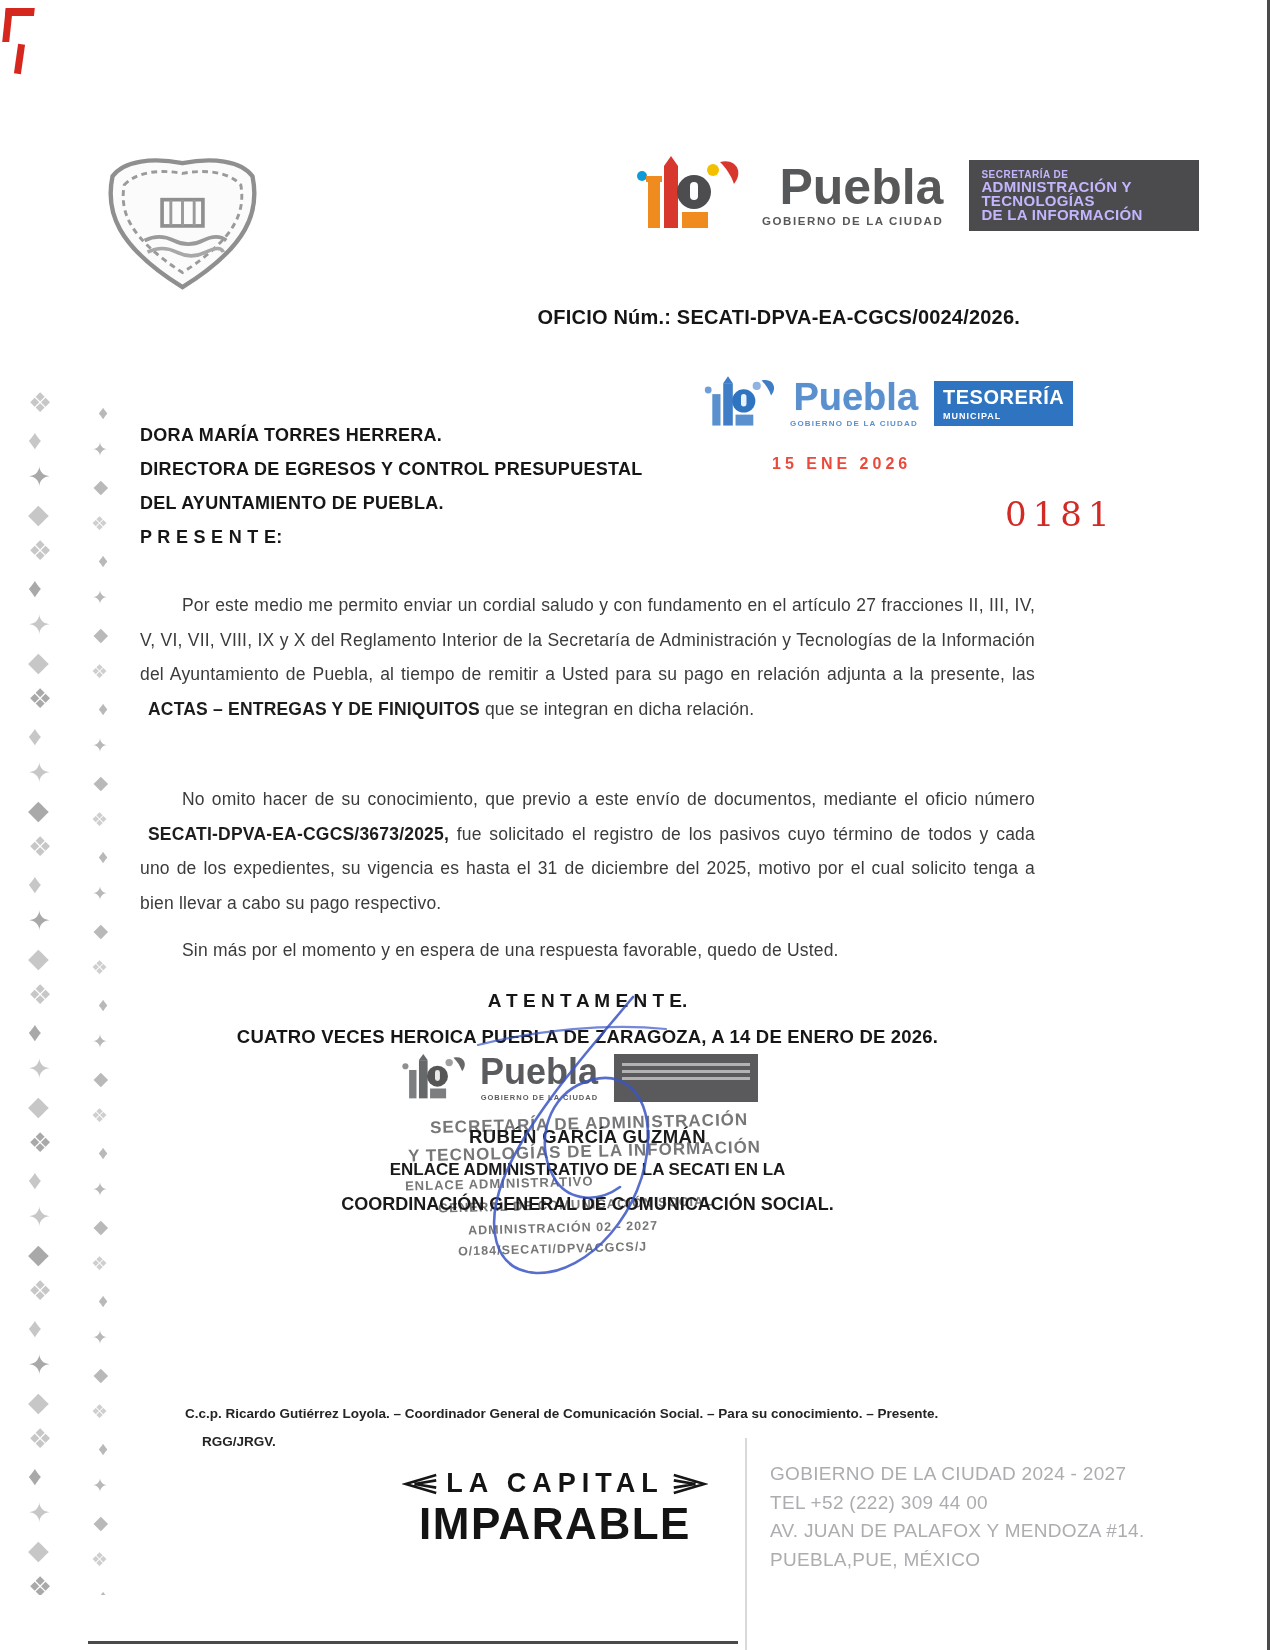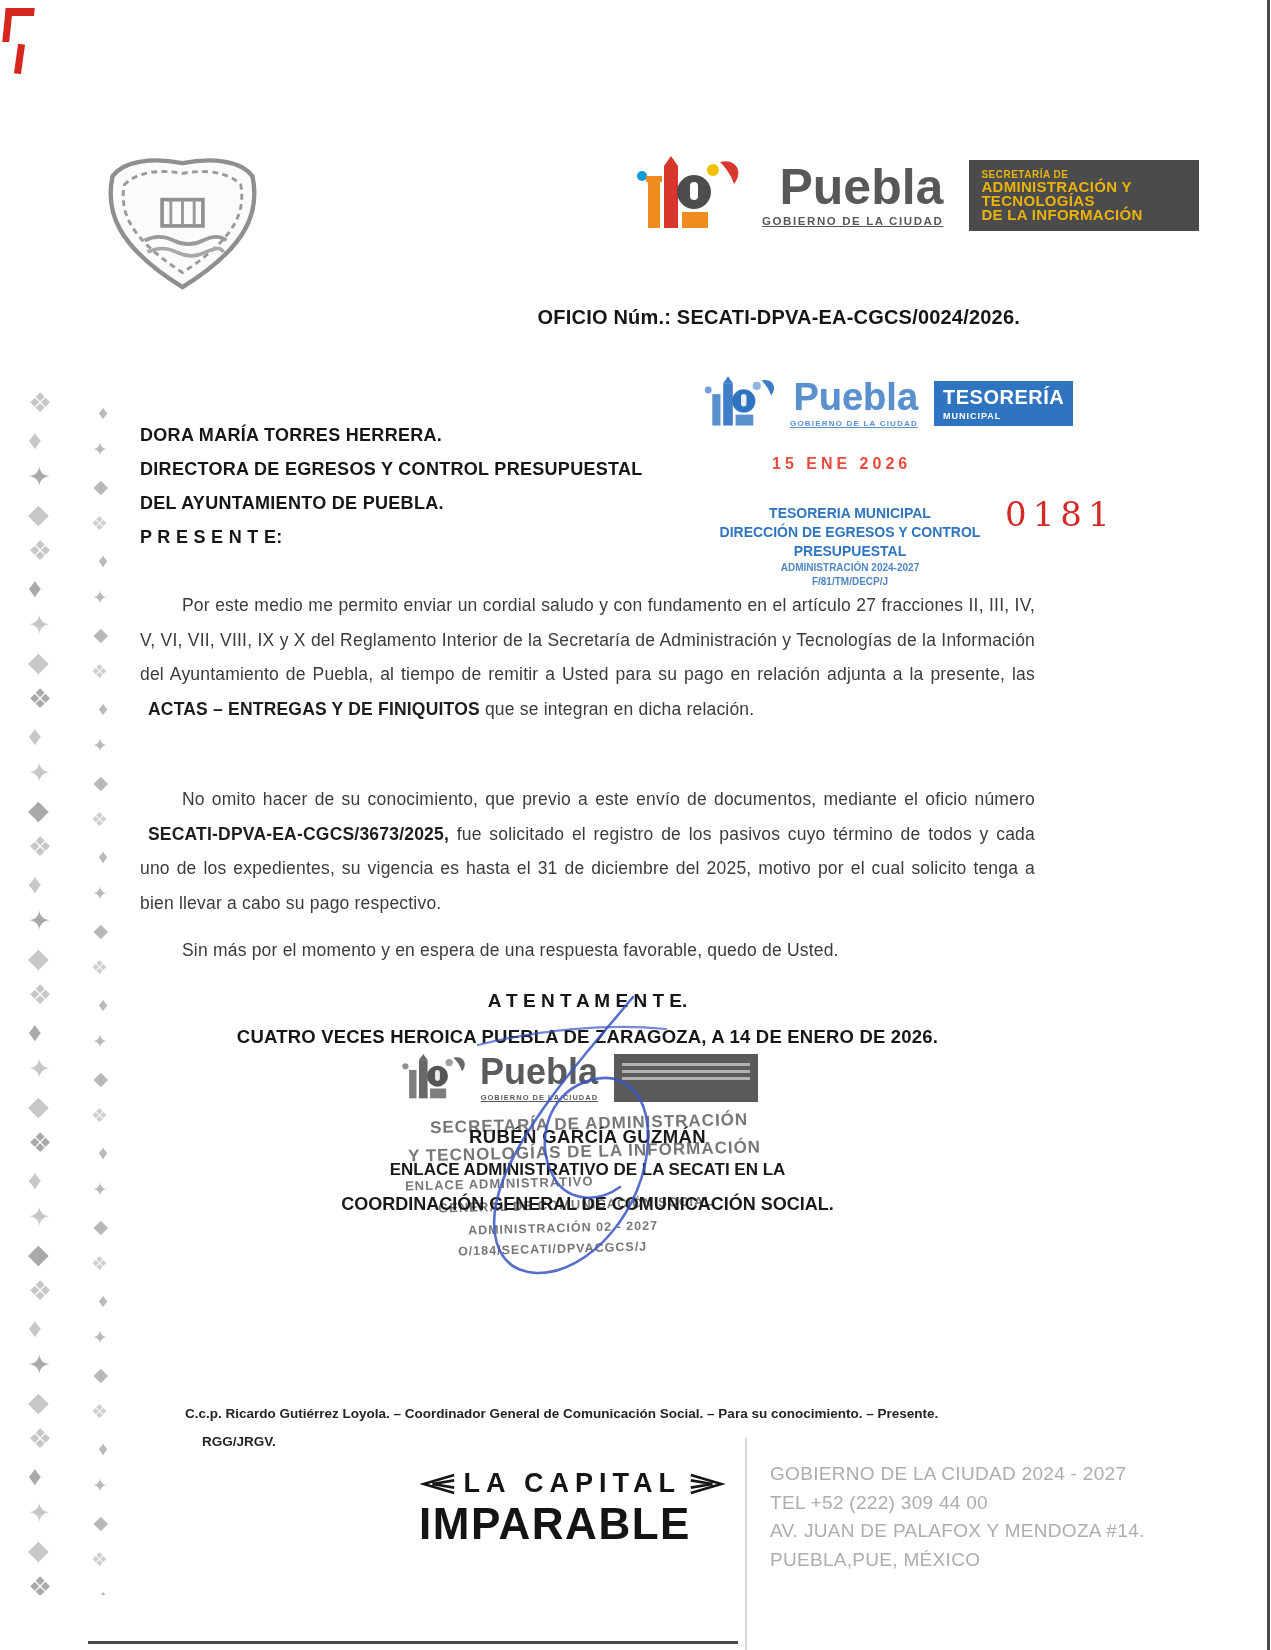--- a/index.html
+++ b/index.html
@@ -21,26 +21,26 @@
   .trow:nth-child(3n) span:first-child{color:#a9a9a9;}
   .trow:nth-child(4n) .s2{color:#cfcfcf;}
 
   
   .coat{position:absolute;left:95px;top:148px;}
 
   
   .brandrow{position:absolute;display:flex;align-items:center;}
   .wordmark{display:flex;flex-direction:column;align-items:flex-end;line-height:1;}
   .wm-big{font-weight:bold;color:#57585a;letter-spacing:0px;}
-  .wm-tag{font-weight:bold;color:#57585a;margin-top:4px;text-decoration:underline;}
+  .wm-tag{font-weight:bold;color:#57585a;margin-top:4px;}
 
   .hdr-logo{left:630px;top:150px;gap:12px;}
   .hdr-logo .wm-big{font-size:50px;}
   .hdr-logo .wm-tag{font-size:11.5px;letter-spacing:1.6px;}
-  .secat-box{margin-left:14px;background:#4b4b4d;color:#eab308;padding:9px 12px;width:206px;}
+  .secat-box{margin-left:14px;background:#4b4b4d;color:#c4b5fd;padding:9px 12px;width:206px;}
   .secat-box .b1{font-size:10px;font-weight:600;letter-spacing:.5px;}
   .secat-box .b2,.secat-box .b3{font-size:15px;font-weight:bold;letter-spacing:.3px;line-height:14px;}
 
   .oficio{position:absolute;left:140px;top:306px;width:880px;text-align:right;
           font-size:20px;font-weight:bold;color:#151515;letter-spacing:.2px;}
 
   .recipient{position:absolute;left:140px;top:418px;font-size:18px;font-weight:bold;
              color:#161616;line-height:34px;letter-spacing:.3px;}
 
   
@@ -91,21 +91,21 @@
   .gs5{left:468px;top:1221px;font-size:12.5px;}
   .gs6{left:458px;top:1242px;font-size:12.5px;}
 
   .signature-svg{position:absolute;left:408px;top:985px;}
 
   
   .ccp{position:absolute;left:185px;top:1406px;font-size:13.5px;font-weight:600;color:#242424;}
   .initials{position:absolute;left:185px;top:1434px;font-size:13.5px;font-weight:600;color:#242424;padding-left:17px;}
 
   .capital{position:absolute;left:385px;top:1468px;width:340px;text-align:center;color:#141414;}
-  .cap-row1{display:flex;align-items:center;justify-content:flex-end;gap:8px;}
+  .cap-row1{display:flex;align-items:center;justify-content:center;gap:8px;}
   .cap-l1{font-size:27px;font-weight:bold;letter-spacing:6px;}
   .cap-l2{font-size:44px;font-weight:800;letter-spacing:1.5px;margin-top:0px;}
   .wing-r{transform:scaleX(-1);}
 
   .foot-divider{position:absolute;left:745px;top:1438px;width:2px;height:212px;background:#d9d9d9;}
   .contact{position:absolute;left:770px;top:1460px;font-size:19px;color:#abadb0;line-height:28.5px;letter-spacing:.3px;}
 </style>
 </head>
 <body>
 
@@ -312,27 +312,20 @@
     <div class="wordmark">
       <span class="wm-big">Puebla</span>
       <span class="wm-tag">GOBIERNO DE LA CIUDAD</span>
     </div>
     <div class="tes-box">
       <div class="t1">TESORERÍA</div>
       <div class="t2">MUNICIPAL</div>
     </div>
   </div>
   <div class="stamp-date">15 ENE 2026</div>
-  <div class="stamp-lines">
-    <div class="s-a">TESORERIA MUNICIPAL</div>
-    <div class="s-a">DIRECCIÓN DE EGRESOS Y CONTROL</div>
-    <div class="s-a">PRESUPUESTAL</div>
-    <div class="s-b">ADMINISTRACIÓN 2024-2027</div>
-    <div class="s-b">F/81/TM/DECP/J</div>
-  </div>
   <div class="folio">0181</div>
 
   <p class="para indent p1"><span>Por este medio me permito enviar un cordial saludo y con fundamento en el artículo 27 fracciones II, III, IV, V, VI, VII, VIII, IX y X del Reglamento Interior de la Secretaría de Administración y Tecnologías de la Información del Ayuntamiento de Puebla, al tiempo de remitir a Usted para su pago en relación adjunta a la presente, las </span><b>ACTAS – ENTREGAS Y DE FINIQUITOS</b><span> que se integran en dicha relación.</span></p>
   <p class="para indent p2"><span>No omito hacer de su conocimiento, que previo a este envío de documentos, mediante el oficio número </span><b>SECATI-DPVA-EA-CGCS/3673/2025,</b><span> fue solicitado el registro de los pasivos cuyo término de todos y cada uno de los expedientes, su vigencia es hasta el 31 de diciembre del 2025, motivo por el cual solicito tenga a bien llevar a cabo su pago respectivo.</span></p>
   <p class="para indent p3">Sin más por el momento y en espera de una respuesta favorable, quedo de Usted.</p>
 
   <div class="atentamente">A T E N T A M E N T E.</div>
   <div class="placedate">CUATRO VECES HEROICA PUEBLA DE ZARAGOZA, A 14 DE ENERO DE 2026.</div>
 
   <div class="brandrow sig-logo">

